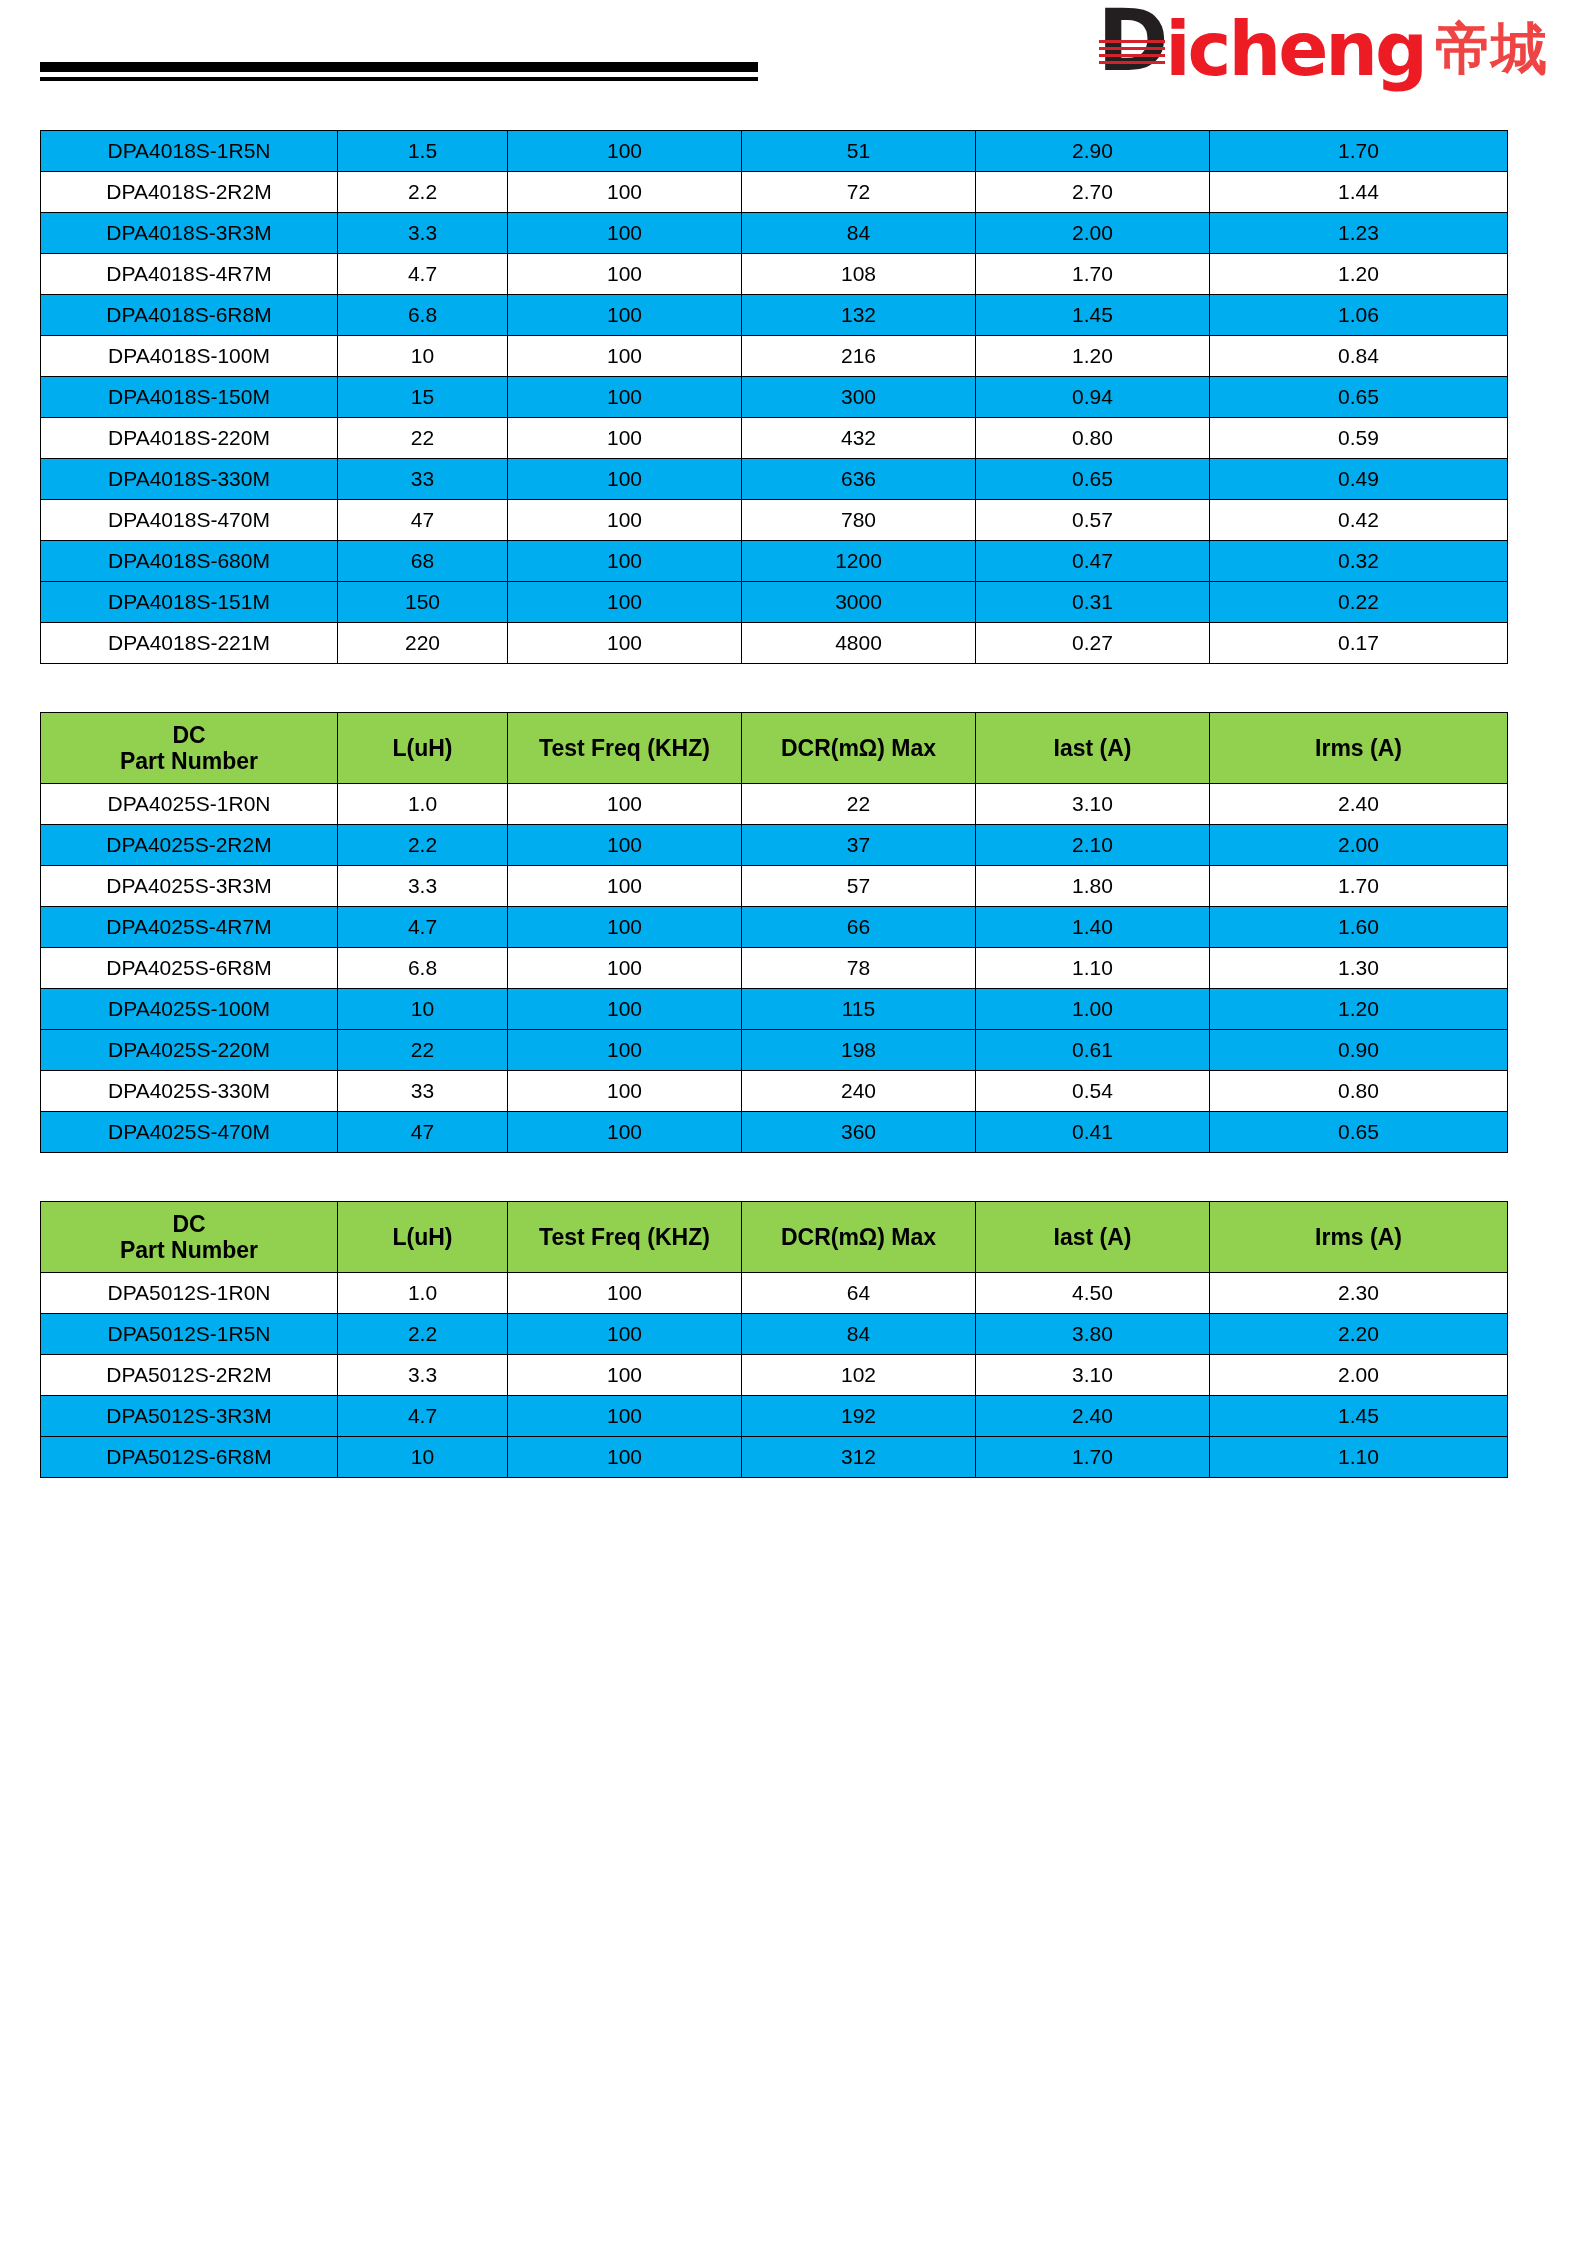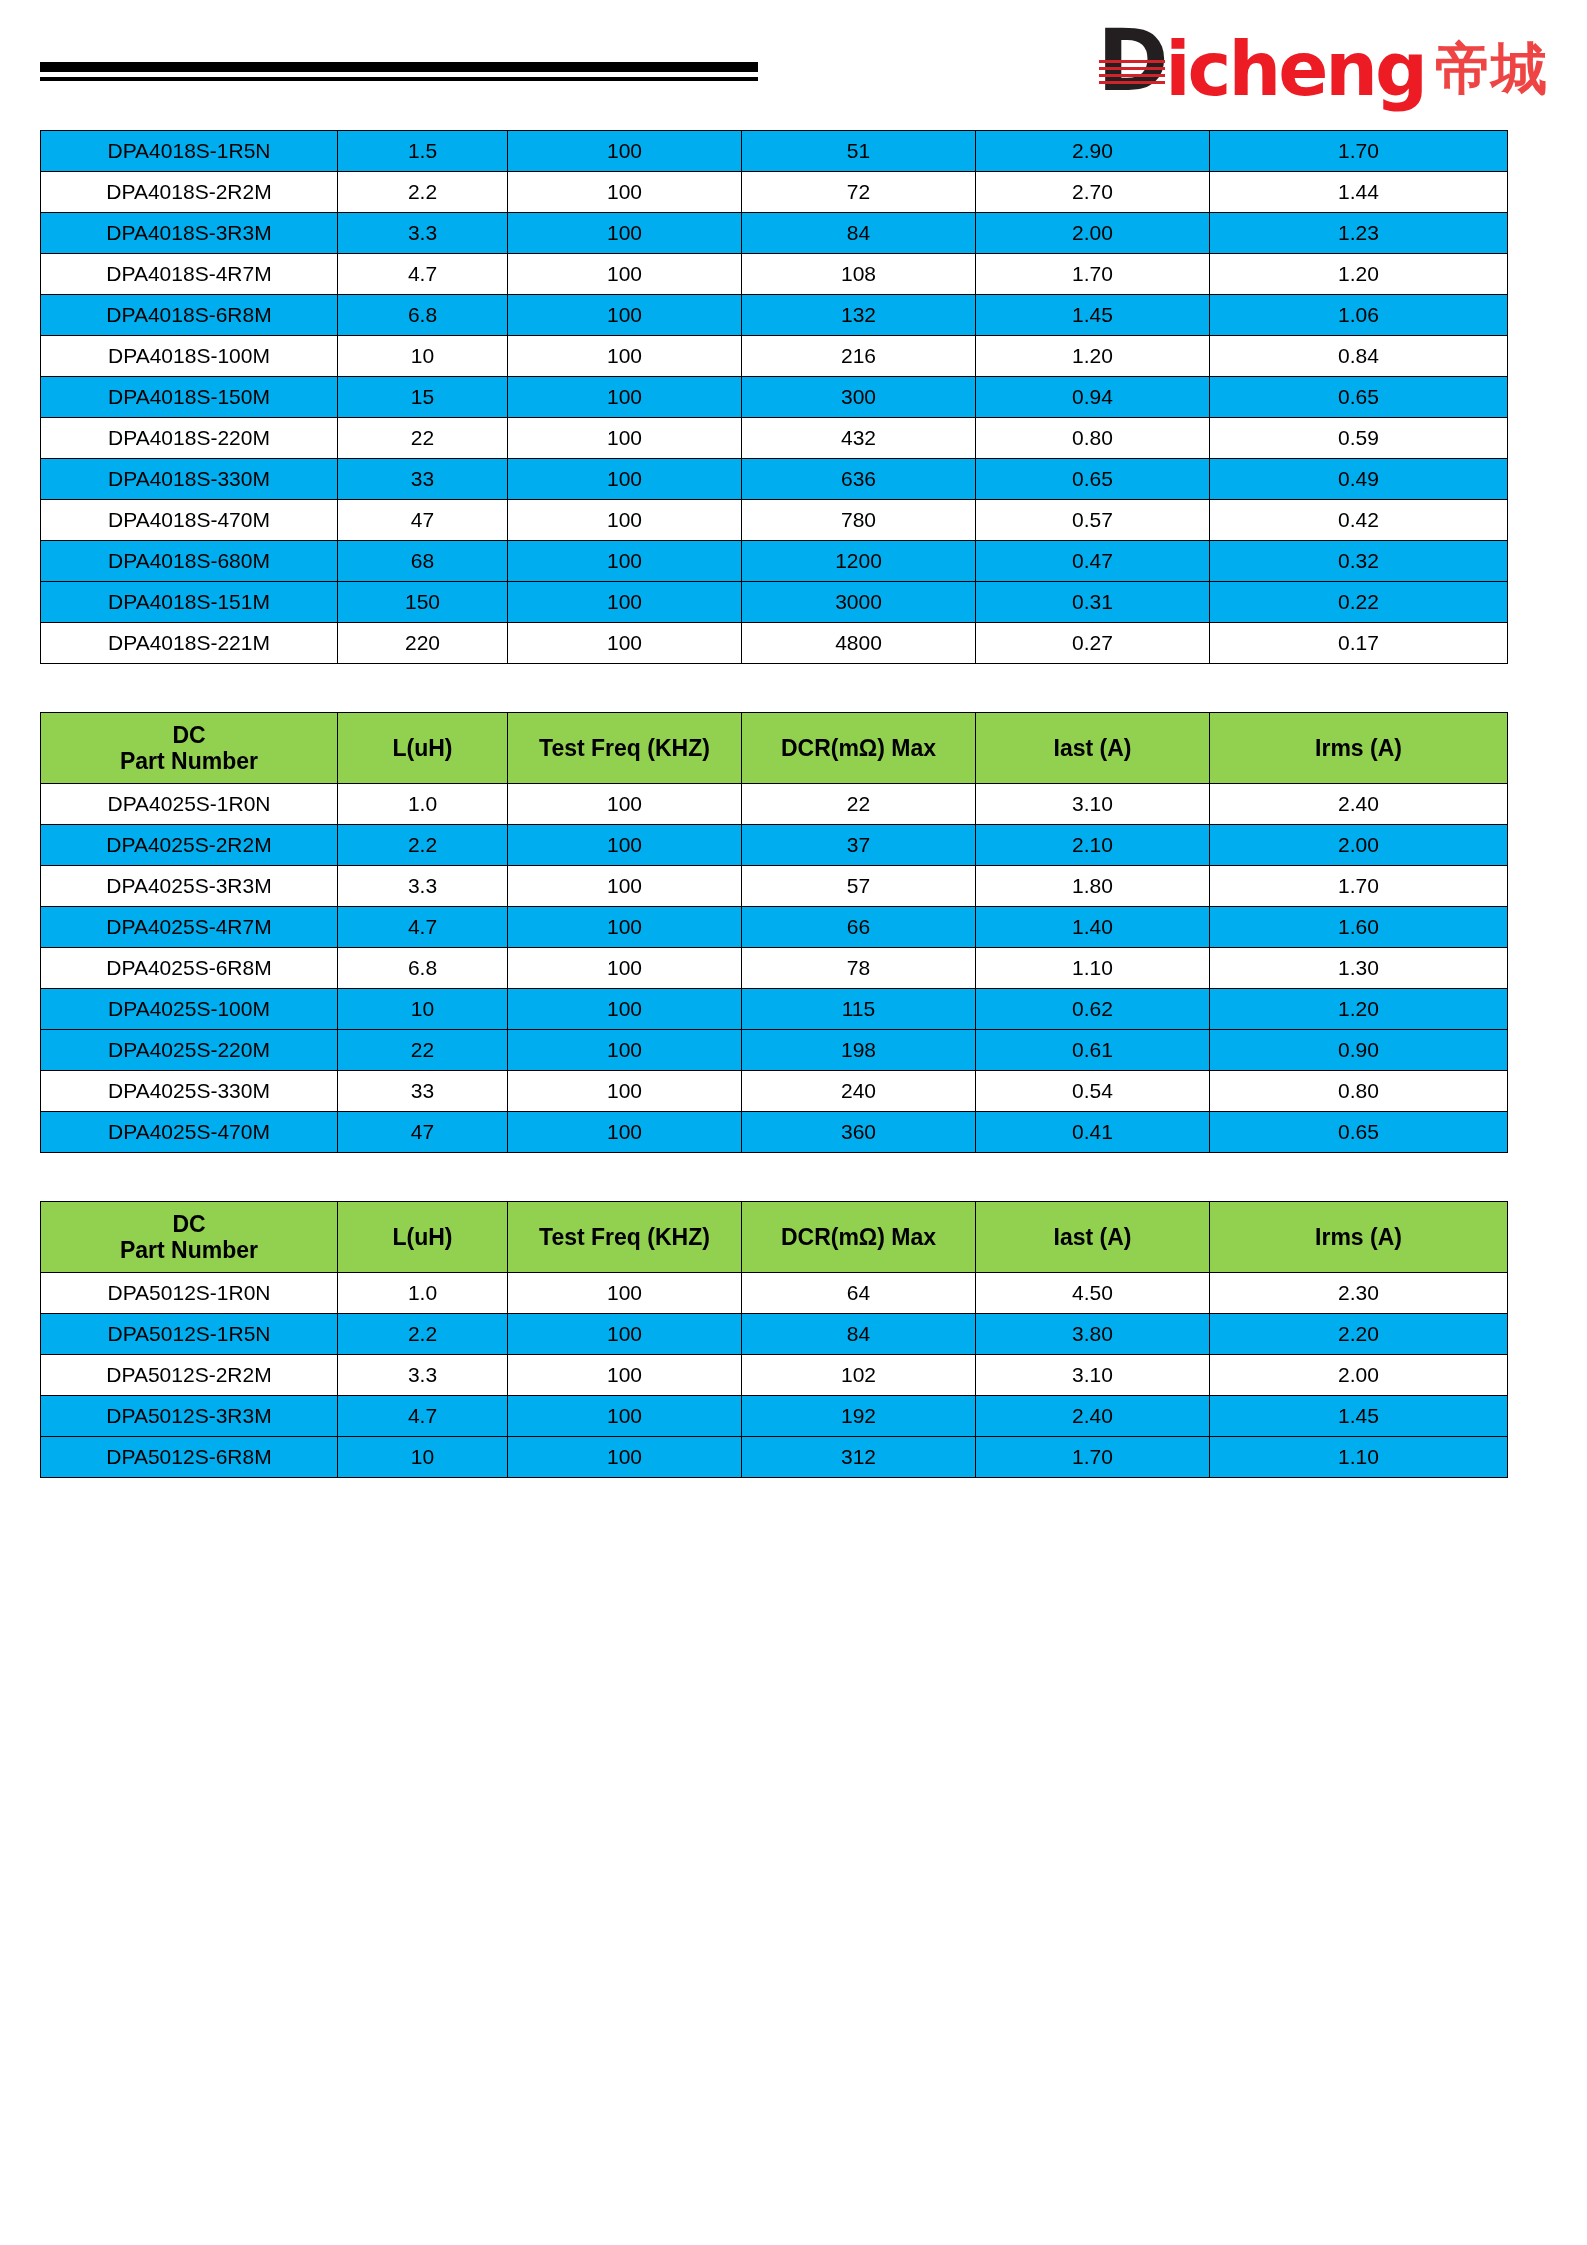--- a/index.html
+++ b/index.html
@@ -24,21 +24,21 @@
   }
 
   
   .header {
     position: relative;
     height: 130px;
   }
   .logo {
     position: absolute;
     right: 40px;
-    top: 30px;
+    top: 10px;
     display: flex;
     align-items: flex-end;
     line-height: 1;
     white-space: nowrap;
     text-align: right;
   }
   .logo-d {
     position: relative;
     display: inline-block;
     width: 62px;
@@ -354,21 +354,21 @@
               <td>100</td>
               <td>78</td>
               <td>1.10</td>
               <td>1.30</td>
             </tr>
             <tr class="alt">
               <td>DPA4025S-100M</td>
               <td>10</td>
               <td>100</td>
               <td>115</td>
-              <td>0.62</td>
+              <td>1.00</td>
               <td>1.20</td>
             </tr>
             <tr class="alt">
               <td>DPA4025S-220M</td>
               <td>22</td>
               <td>100</td>
               <td>198</td>
               <td>0.61</td>
               <td>0.90</td>
             </tr>

